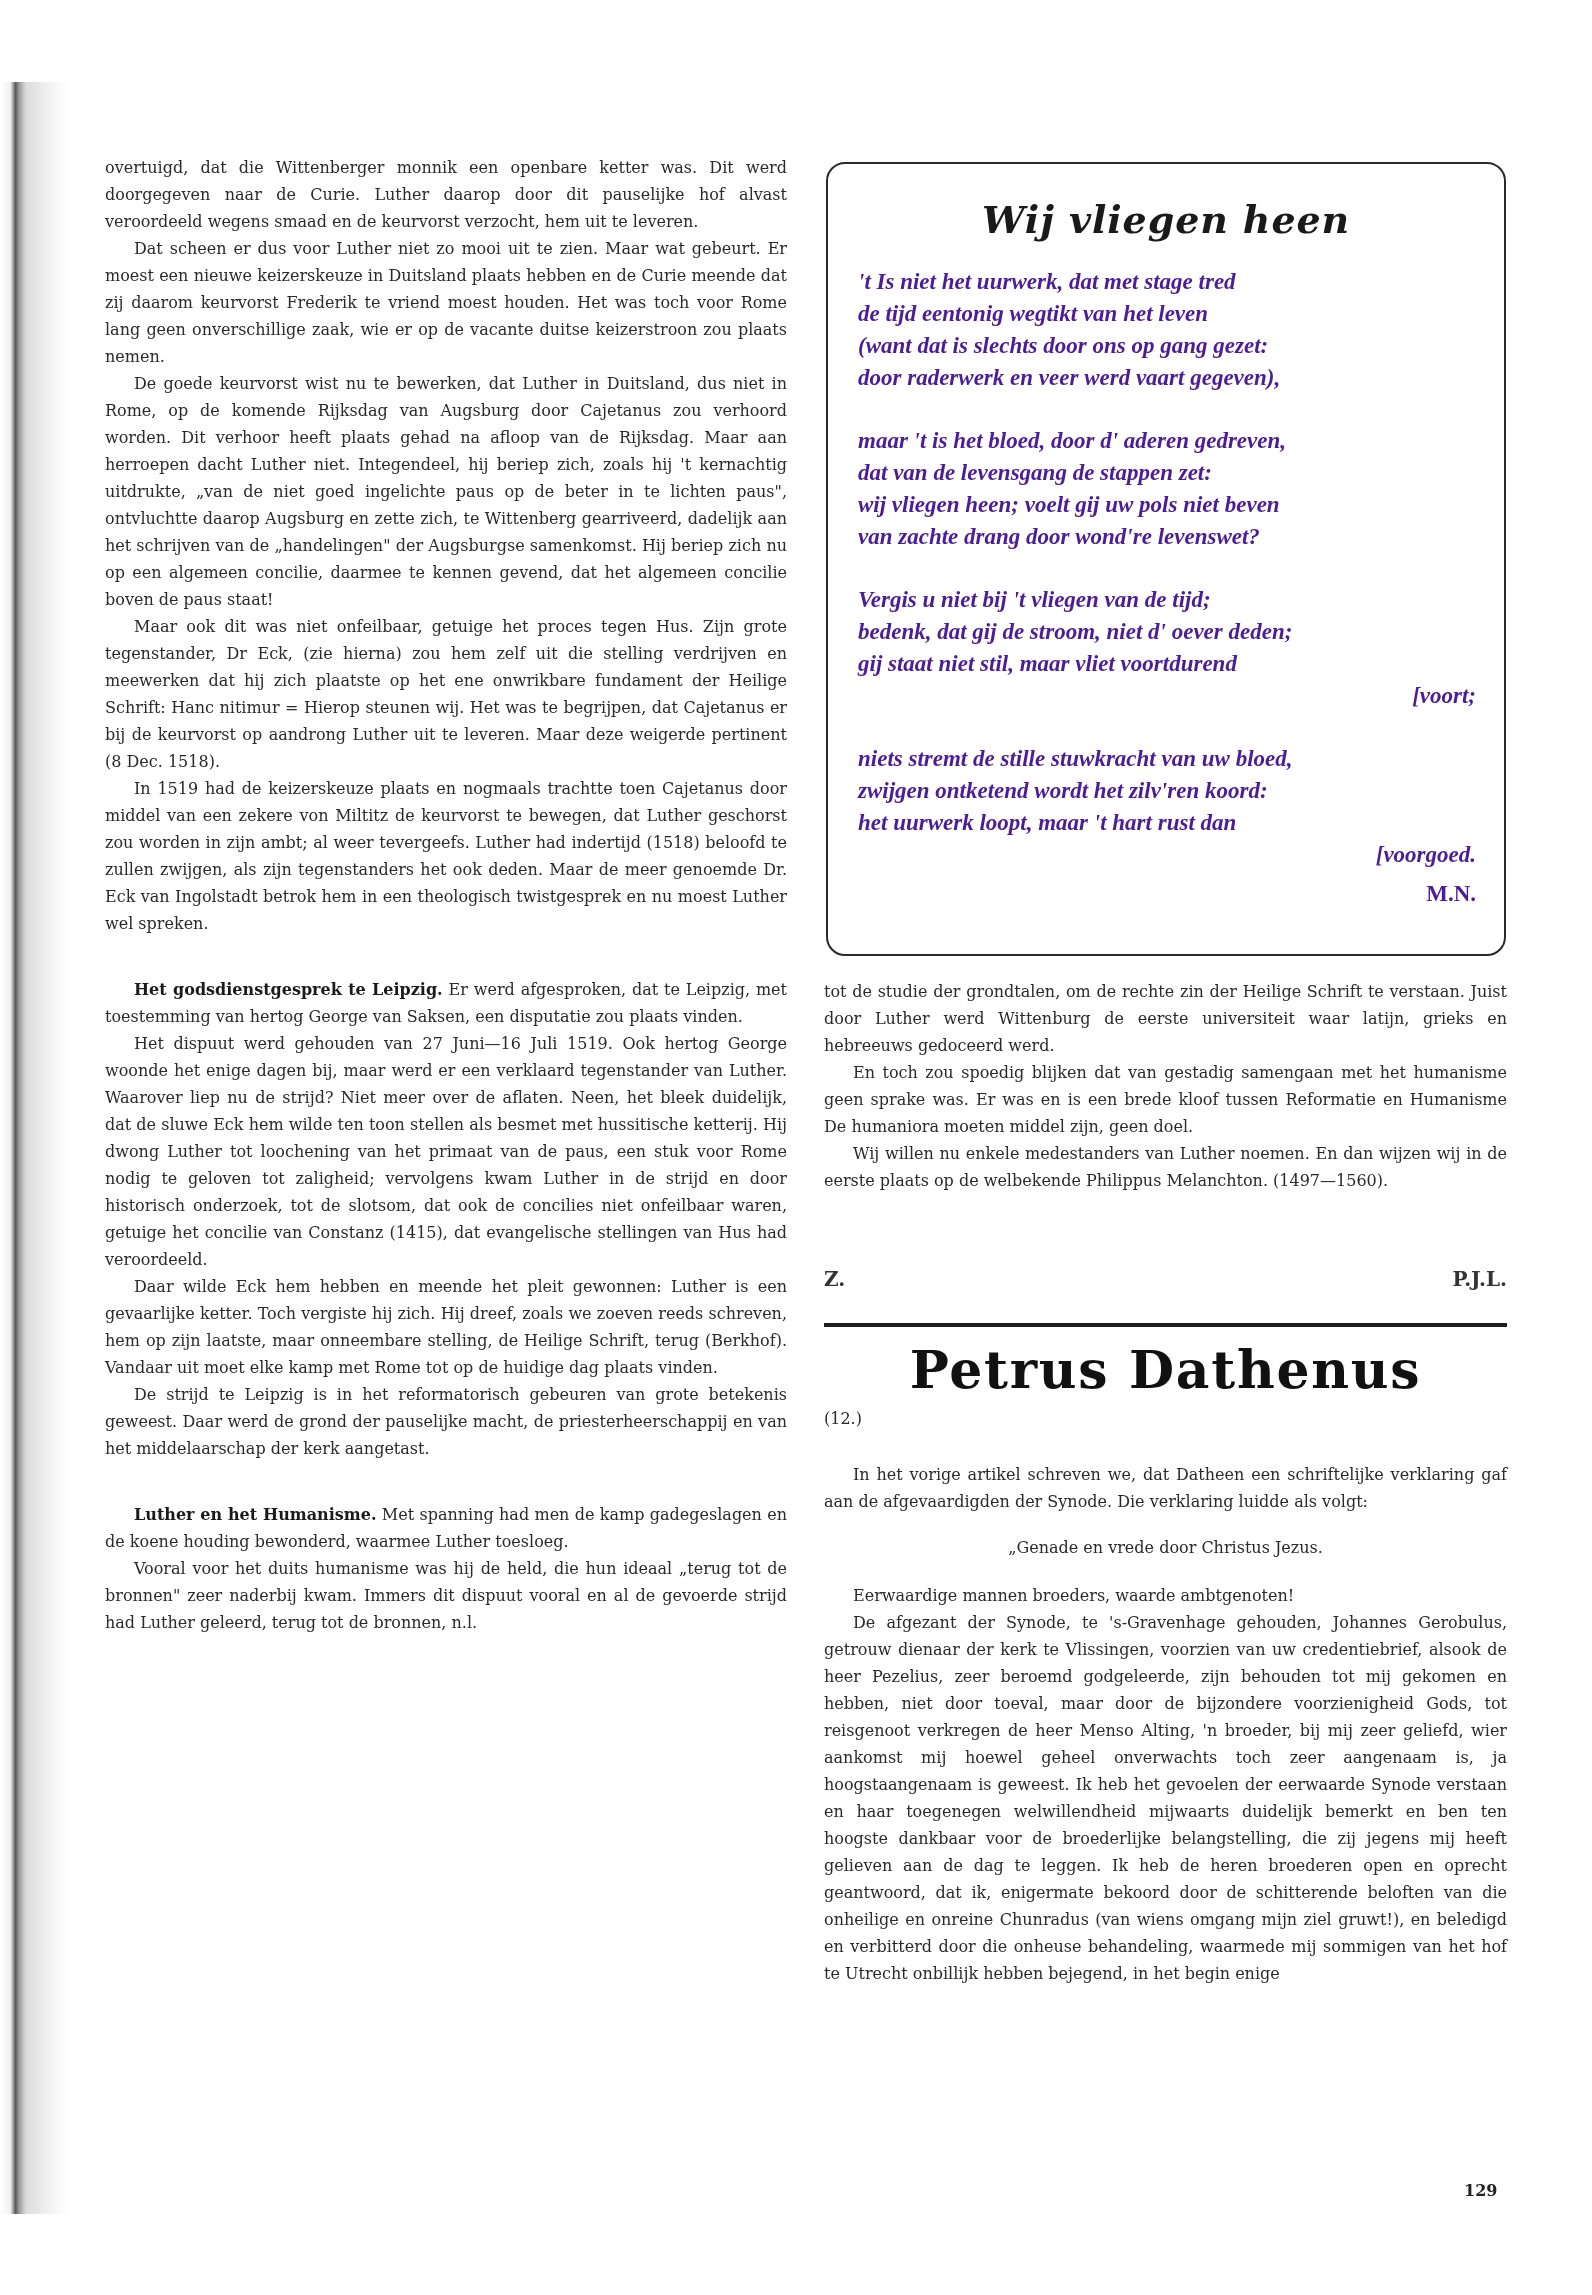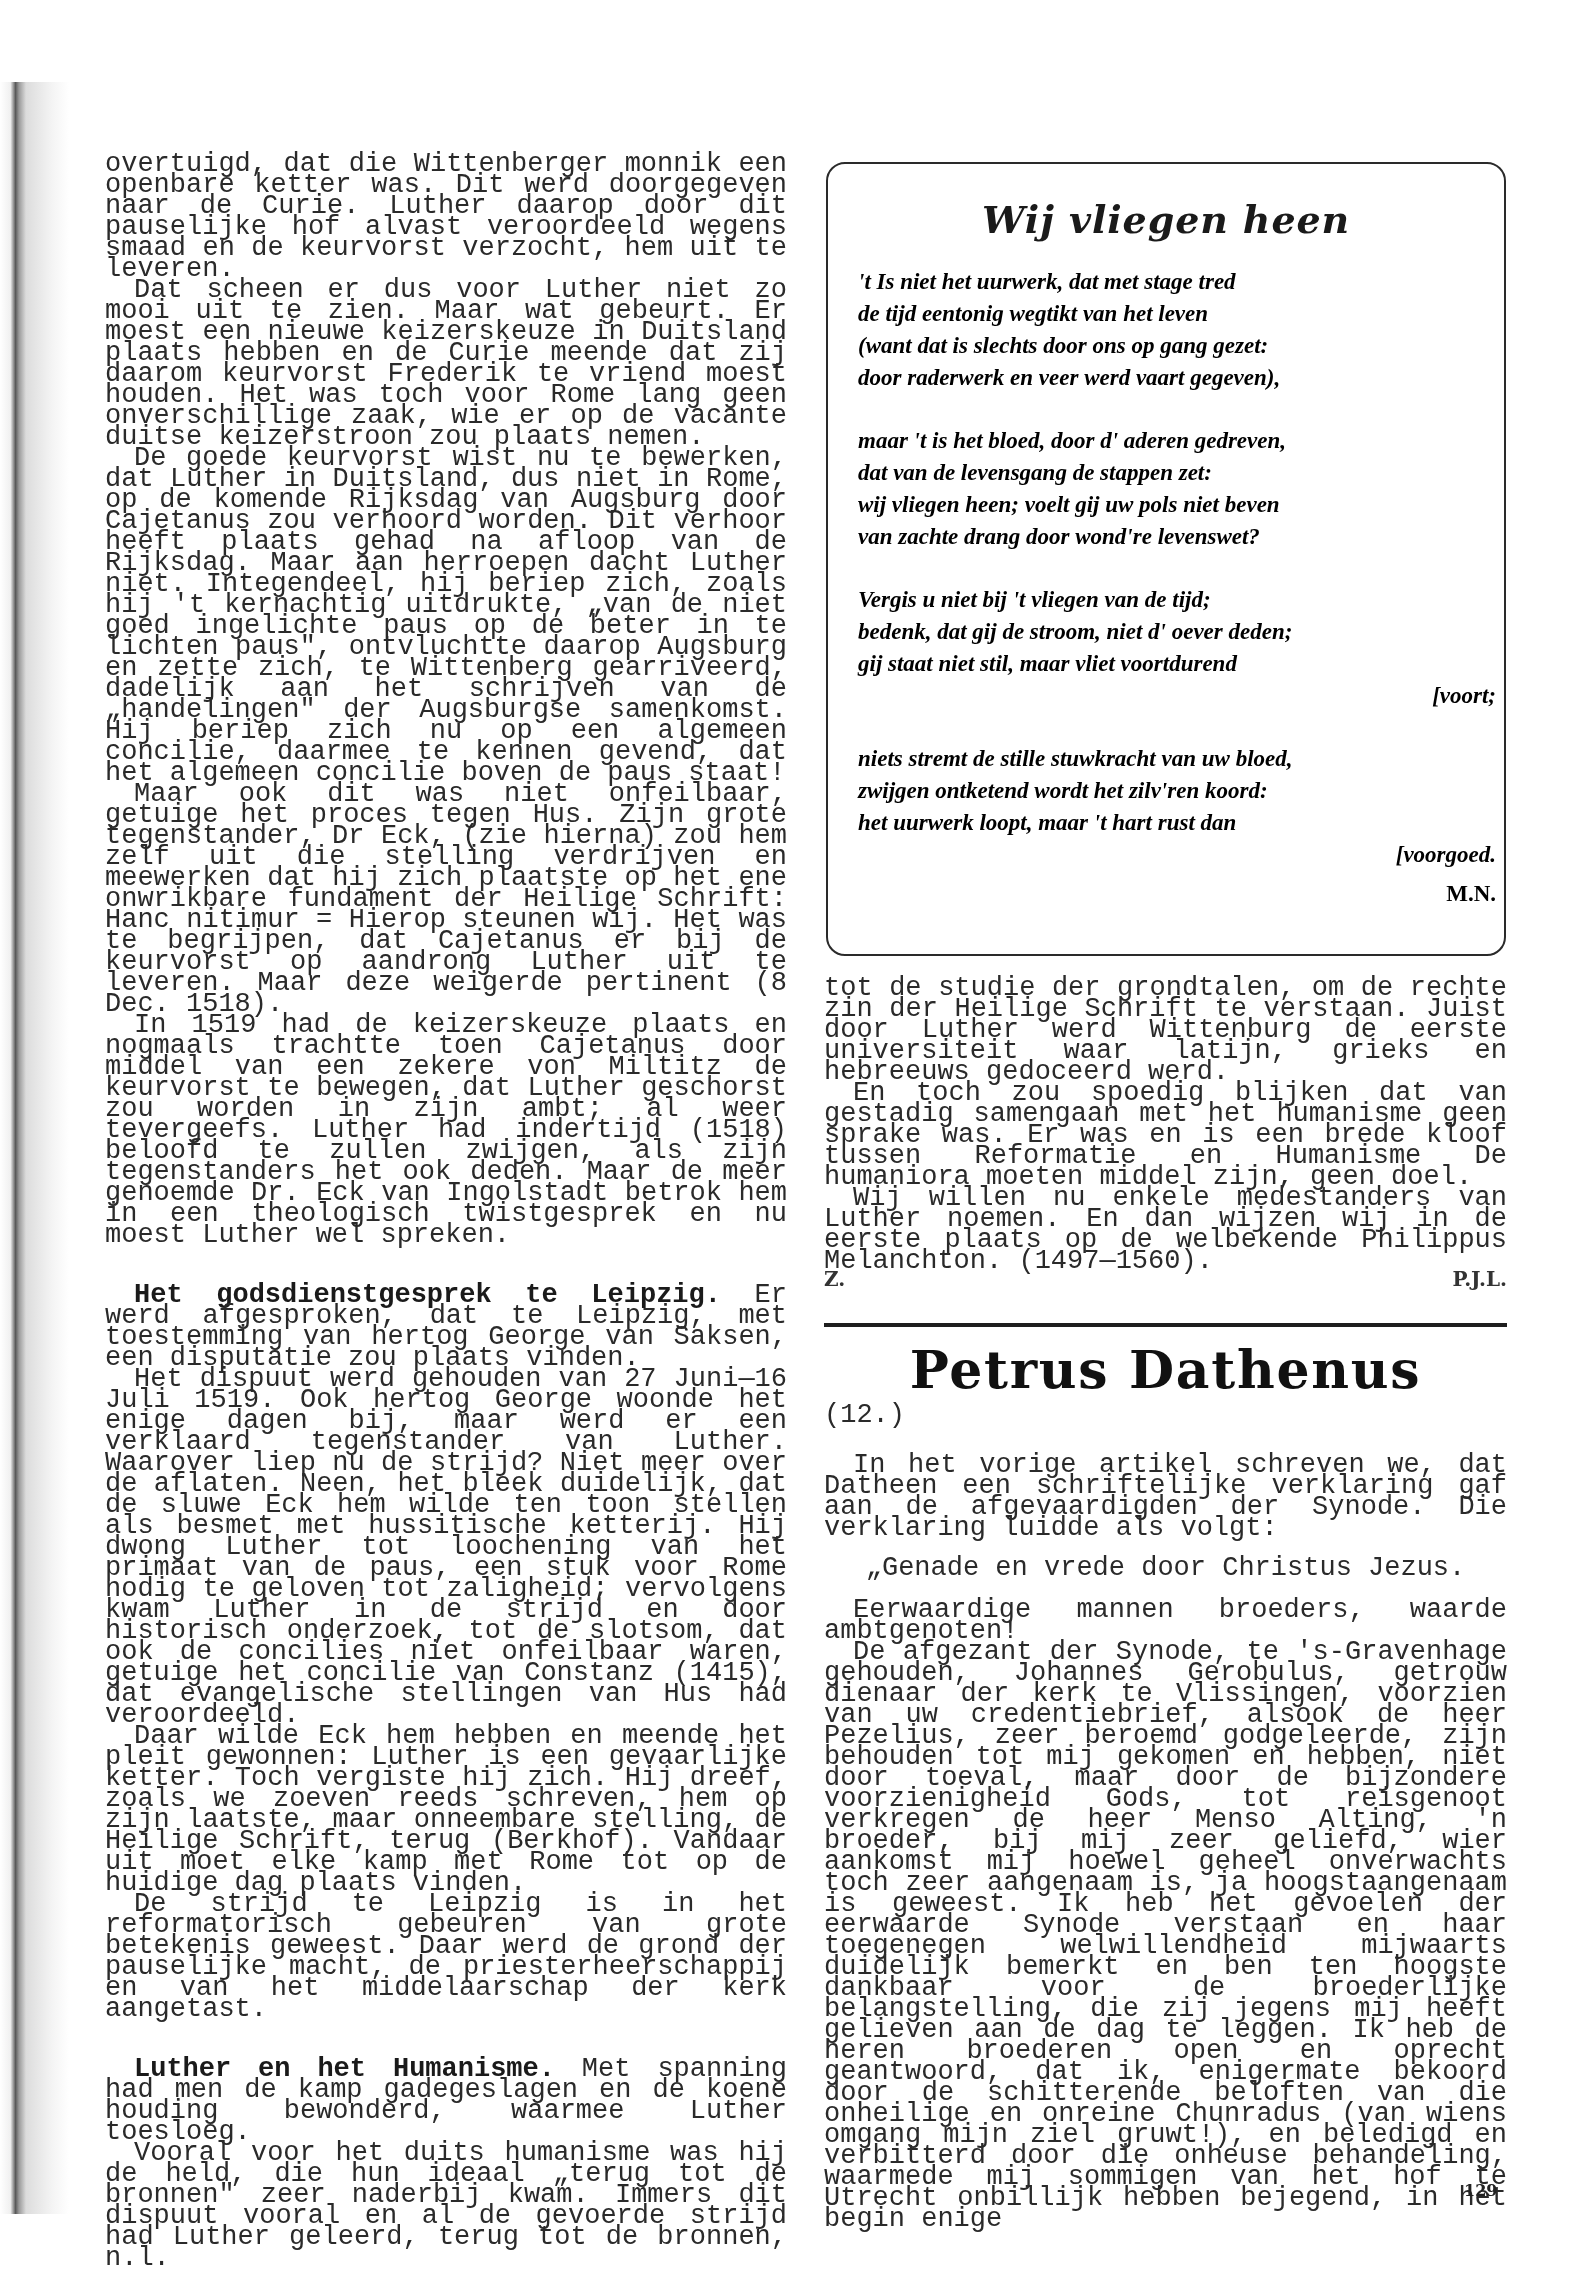--- a/index.html
+++ b/index.html
@@ -1,34 +1,34 @@
 <!DOCTYPE html>
 <html style="font-size:14px"><head>
 <meta charset="utf-8">
 <style>
   html, body { margin: 0; padding: 0; background: #ffffff; }
   body { width: 1592px; height: 2295px; position: relative; overflow: hidden;
          font-family: "DejaVu Serif", "Liberation Serif", serif; color: #2a2a2a; }
   .binding { position: absolute; left: 0; top: 82px; width: 69px; height: 2132px;
              background: linear-gradient(to right, #ffffff 0px, #f0f0f0 10.4px, #5a5a5a 15.5px, #9a9a9a 19px, #dcdcdc 26px, #f4f4f4 52px, #ffffff 69px); }
-  .col { position: absolute; font-size: 27px; line-height: 21px; text-align: justify; hyphens: manual; font-family: Liberation Mono, monospace; }
+  .col { position: absolute; font-size: 16px; line-height: 27px; text-align: justify; hyphens: manual; }
   .col-left { left: 105px; top: 154px; width: 682px; }
   .col-right { left: 824px; width: 683px; }
   .col p { margin: 0; text-indent: 0; }
   .col p.ind { text-indent: 29px; }
   .col .gap { height: 39px; }
   .col b { font-weight: bold; color: #1a1a1a; }
   .poem-box { position: absolute; left: 826px; top: 162px; width: 680px; height: 794px;
               border: 2.6px solid #2a2a2a; border-radius: 19px; box-sizing: border-box; }
   .poem-title { position: absolute; left: 0; right: 0; top: 33px; text-align: center;
                 font-family: "DejaVu Serif", serif; font-style: italic; font-weight: bold;
                 font-size: 38px; color: #1a1a1a; letter-spacing: 0.9px; }
-  .poem { position: absolute; left: 30px; right: 8px; top: 102px;
+  .poem { position: absolute; left: 30px; right: 28px; top: 102px;
           font-family: "Liberation Serif", serif; font-style: italic; font-weight: bold;
-          font-size: 23px; line-height: 32px; color: #000000; }
+          font-size: 23px; line-height: 32px; color: #4c1d95; }
   .poem .stanza { margin-bottom: 31px; }
   .poem .line { display: block; white-space: nowrap; }
   .poem .line.r { text-align: right; }
   .poem .sig { text-align: right; font-style: normal; font-weight: bold; font-size: 23px; margin-top: 3.5px; }
   .rule { position: absolute; left: 824px; width: 683px; height: 3.5px; background: #1e1e1e; }
   .heading { position: absolute; left: 824px; width: 683px; text-align: center;
              font-family: "DejaVu Serif", serif; font-weight: 900; font-size: 52px;
              color: #111; letter-spacing: 1.7px; }
   .sig-row { position: absolute; left: 824px; width: 683px; display: flex; justify-content: space-between;
              font-size: 20px; font-weight: bold; color: #333; }

